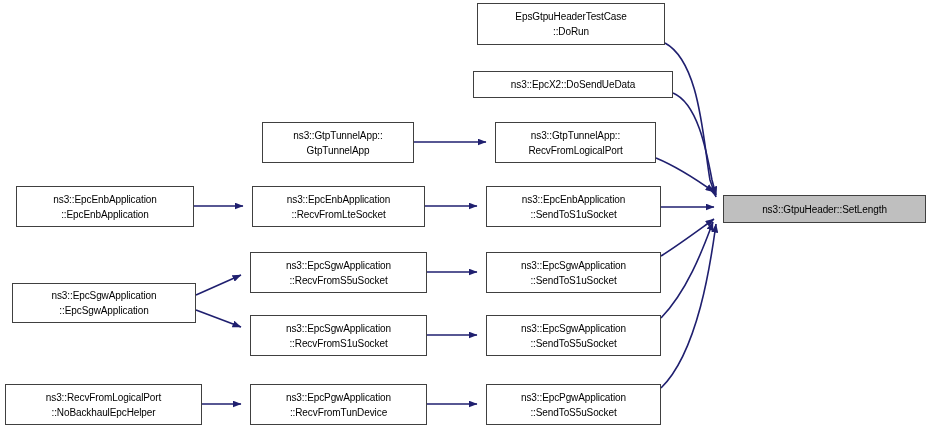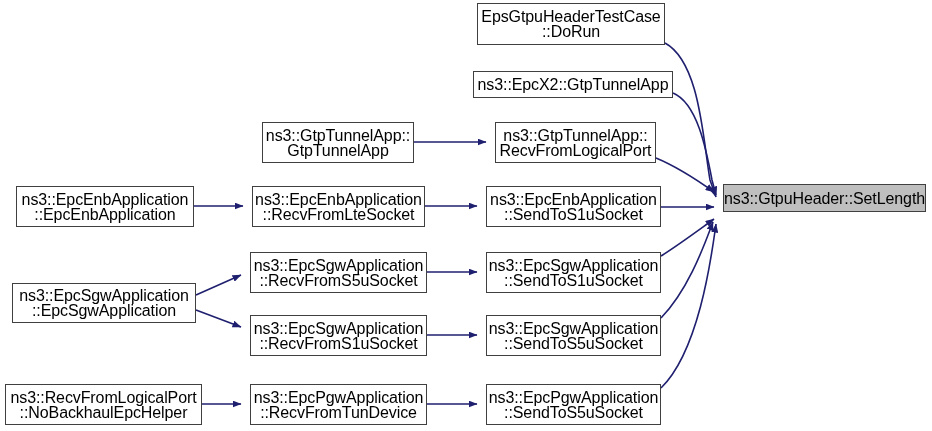--- a/index.html
+++ b/index.html
@@ -28,21 +28,21 @@
   .node {
     position: absolute;
     box-sizing: border-box;
     border: 1px solid #404040;
     background: #ffffff;
     color: #000000;
     display: flex;
     align-items: center;
     justify-content: center;
     text-align: center;
-    font-size: 16px;
+    font-size: 10px;
     line-height: 15px;
     letter-spacing: -0.1px;
     white-space: pre;
     z-index: 2;
   }
   .node.target {
     background: #bfbfbf;
     border-color: #404040;
   }
 </style>
@@ -73,32 +73,32 @@
         <path d="M 661,318 C 690,288 706,240 713,222" marker-end="url(#arrowhead)"></path>
         <path d="M 202,404 L 241,404" marker-end="url(#arrowhead)"></path>
         <path d="M 427,404 L 477,404" marker-end="url(#arrowhead)"></path>
         <path d="M 661,388 C 700,350 712,252 716,224" marker-end="url(#arrowhead)"></path>
       </g>
   </svg>
 
   <div id="node-layer">
       <div class="node" style="left: 477px; top: 3px; width: 188px; height: 42px;">EpsGtpuHeaderTestCase
 ::DoRun</div>
-      <div class="node" style="left: 473px; top: 71px; width: 200px; height: 27px;">ns3::EpcX2::GtpTunnelApp</div>
+      <div class="node" style="left: 473px; top: 71px; width: 200px; height: 27px;">ns3::EpcX2::DoSendUeData</div>
       <div class="node" style="left: 262px; top: 122px; width: 152px; height: 41px;">ns3::GtpTunnelApp::
 GtpTunnelApp</div>
       <div class="node" style="left: 495px; top: 122px; width: 161px; height: 41px;">ns3::GtpTunnelApp::
 RecvFromLogicalPort</div>
       <div class="node" style="left: 16px; top: 186px; width: 178px; height: 41px;">ns3::EpcEnbApplication
 ::EpcEnbApplication</div>
       <div class="node" style="left: 252px; top: 186px; width: 173px; height: 41px;">ns3::EpcEnbApplication
 ::RecvFromLteSocket</div>
       <div class="node" style="left: 486px; top: 186px; width: 175px; height: 41px;">ns3::EpcEnbApplication
 ::SendToS1uSocket</div>
-      <div class="node target" style="left: 723px; top: 184px; width: 203px; height: 28px;">ns3::GtpuHeader::SetLength</div>
+      <div class="node target" style="left: 723px; top: 195px; width: 203px; height: 28px;">ns3::GtpuHeader::SetLength</div>
       <div class="node" style="left: 250px; top: 252px; width: 177px; height: 41px;">ns3::EpcSgwApplication
 ::RecvFromS5uSocket</div>
       <div class="node" style="left: 486px; top: 252px; width: 175px; height: 41px;">ns3::EpcSgwApplication
 ::SendToS1uSocket</div>
       <div class="node" style="left: 12px; top: 283px; width: 184px; height: 40px;">ns3::EpcSgwApplication
 ::EpcSgwApplication</div>
       <div class="node" style="left: 250px; top: 315px; width: 177px; height: 41px;">ns3::EpcSgwApplication
 ::RecvFromS1uSocket</div>
       <div class="node" style="left: 486px; top: 315px; width: 175px; height: 41px;">ns3::EpcSgwApplication
 ::SendToS5uSocket</div>

